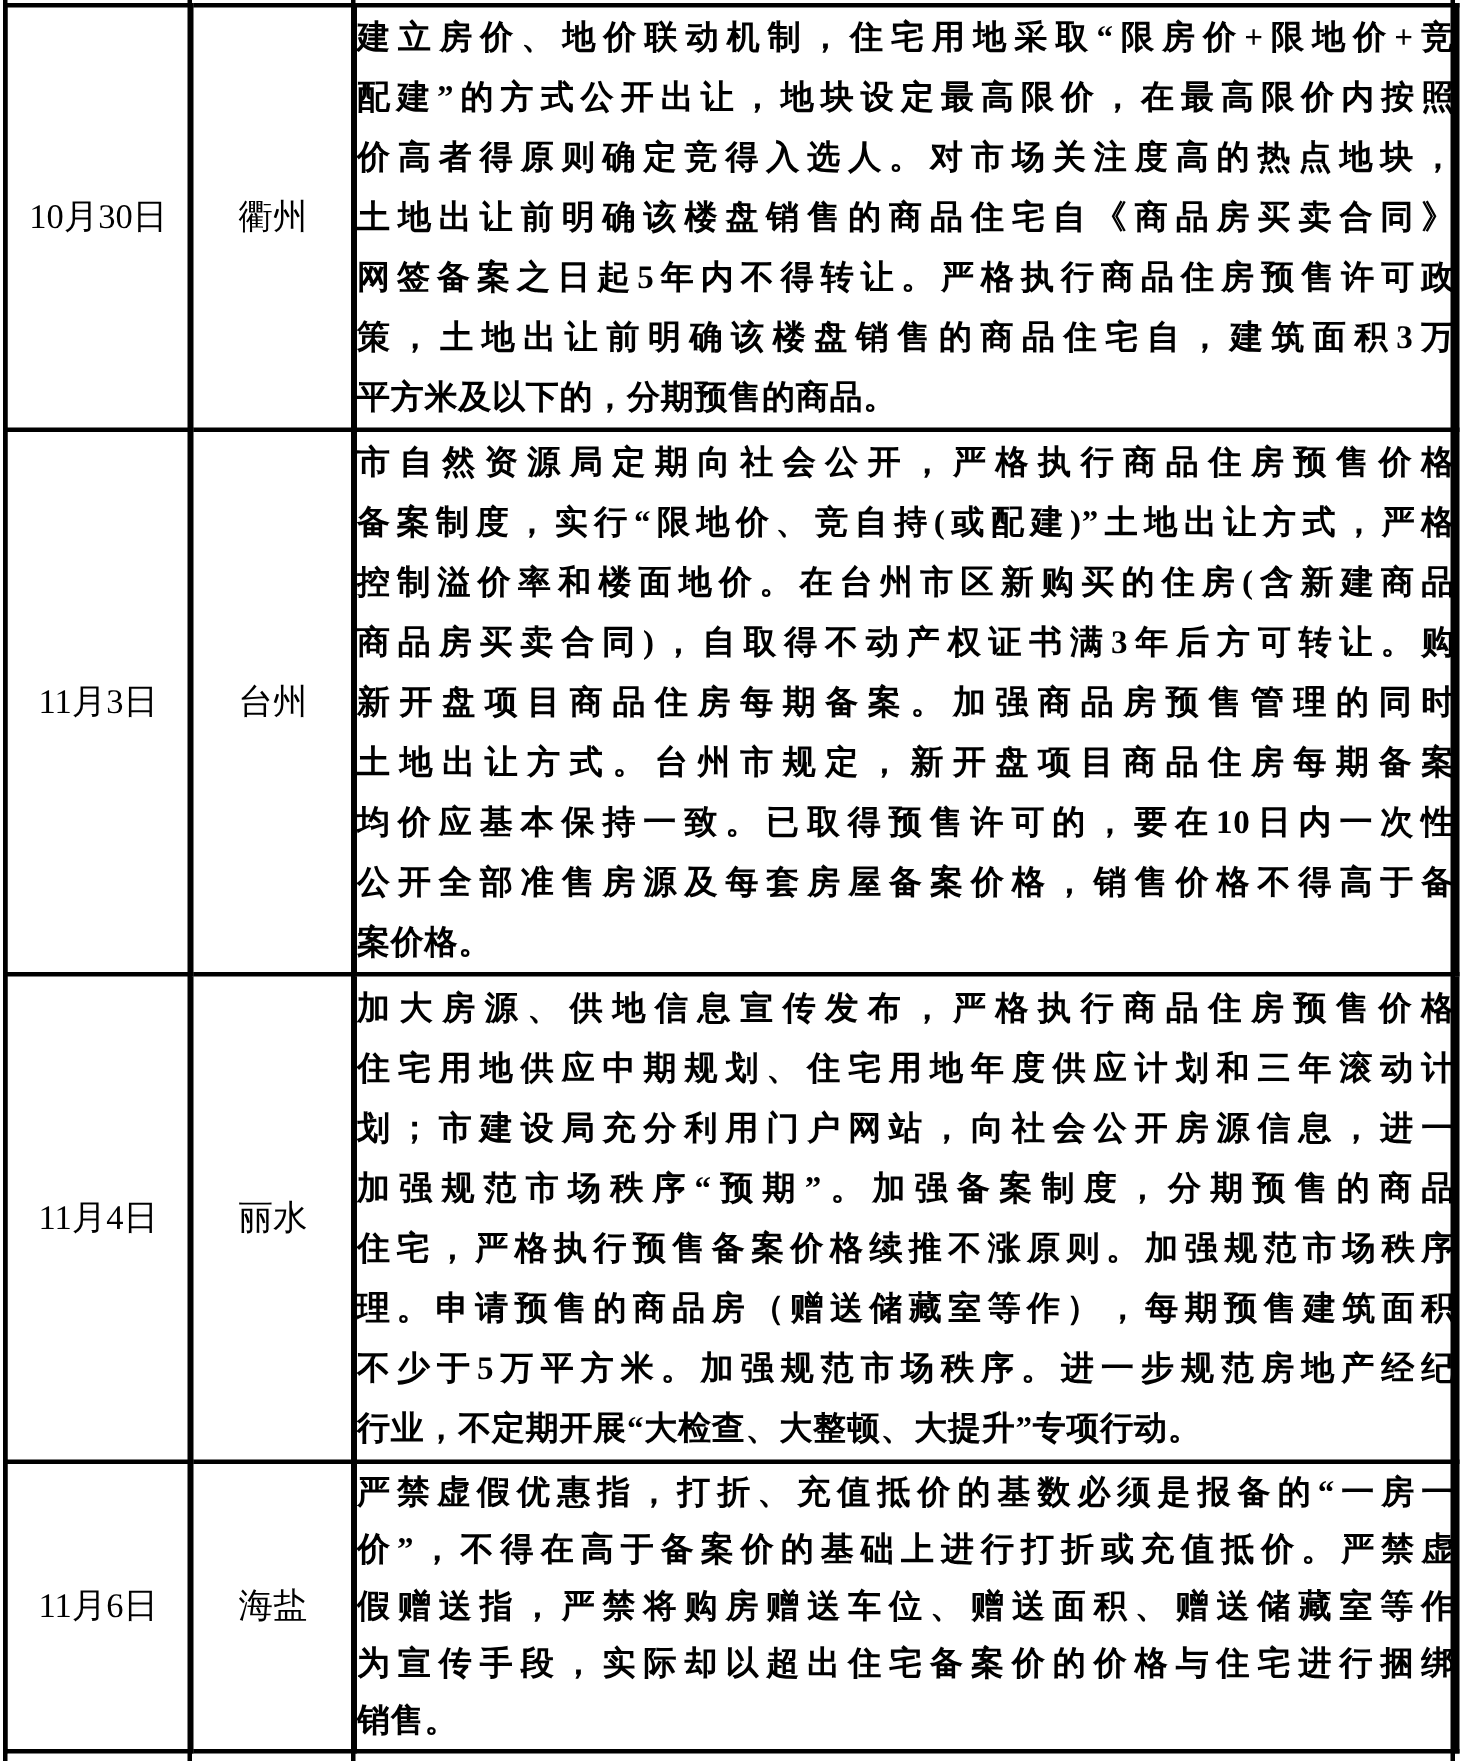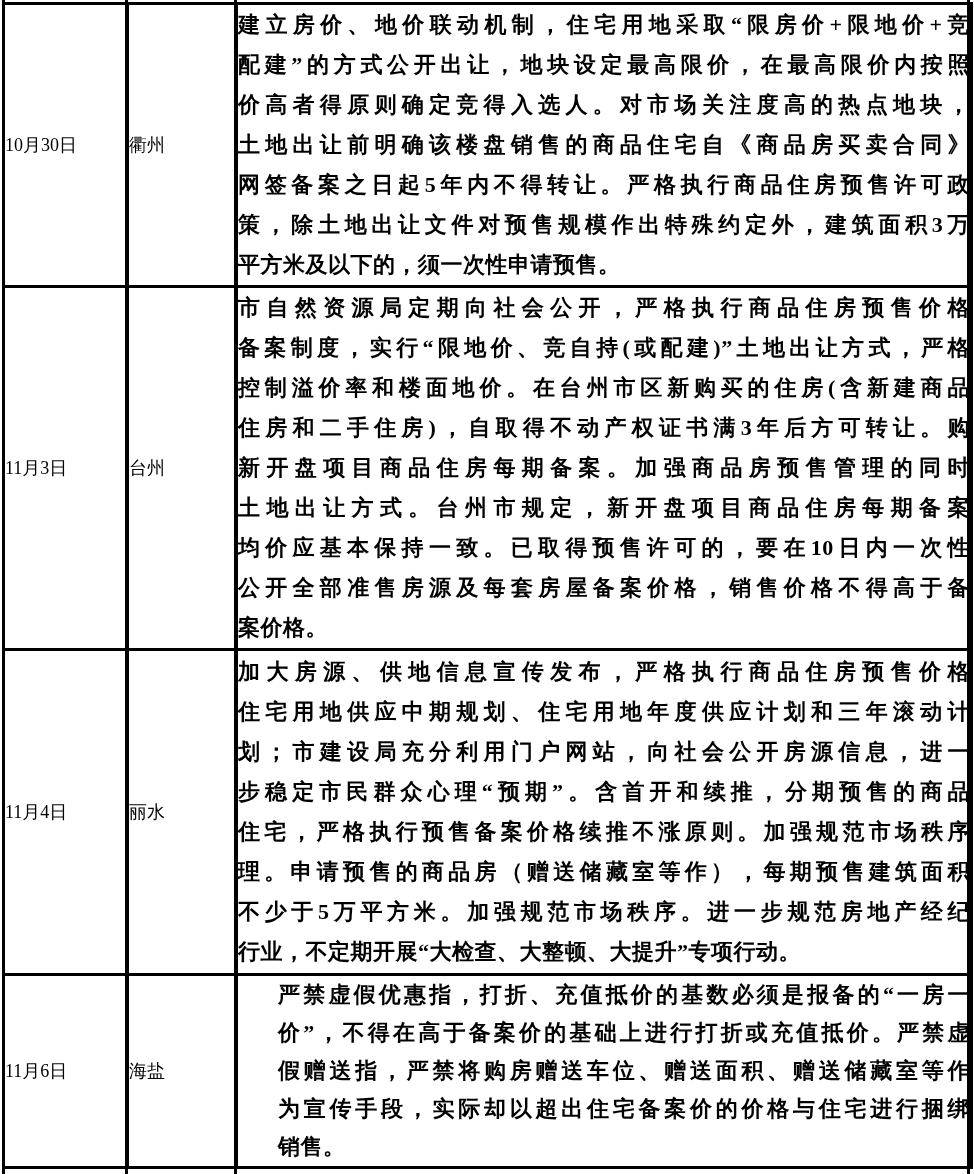--- a/index.html
+++ b/index.html
@@ -45,41 +45,40 @@
   col.c1 { width: 124px; }
   col.c2 { width: 109px; }
   col.c3 { width: 735px; }
 
   tr.r1 { height: 280px; }
   tr.r2 { height: 362px; }
   tr.r3 { height: 325px; }
   tr.r4 { height: 192px; }
 
   td.c-date, td.c-city {
-    text-align: left;
-    font-size: 18px;
+    text-align: center;
+    font-size: 23px;
     line-height: 28px;
   }
   td.c-policy {
     padding: 1px 5px 1px 4px;
   }
   .tline {
     font-size: 22px;
     line-height: 40px;
     text-align: justify;
     text-align-last: justify;
     letter-spacing: 0.5px;
     font-weight: bold;
   }
   .tline:last-child {
     text-align-last: left;
   }
   tr.r4 .tline {
     line-height: 38px;
-    padding-left: 40px;
   }
 </style>
 </head>
 <body>
 
 <div class="page">
   <div class="vline v1"></div>
   <div class="vline v2"></div>
   <div class="vline v3"></div>
   <div class="vline v4"></div>
@@ -93,47 +92,47 @@
     <tbody>
       <tr class="r1">
         <td class="c-date">10月30日</td>
         <td class="c-city">衢州</td>
         <td class="c-policy">
             <div class="tline">建立房价、地价联动机制，住宅用地采取“限房价+限地价+竞</div>
             <div class="tline">配建”的方式公开出让，地块设定最高限价，在最高限价内按照</div>
             <div class="tline">价高者得原则确定竞得入选人。对市场关注度高的热点地块，</div>
             <div class="tline">土地出让前明确该楼盘销售的商品住宅自《商品房买卖合同》</div>
             <div class="tline">网签备案之日起5年内不得转让。严格执行商品住房预售许可政</div>
-            <div class="tline">策，除土地出让文件对预售规模作出特殊约定外，建筑面积3万</div>
-            <div class="tline">平方米及以下的，须一次性申请预售。</div>
+            <div class="tline">策，土地出让前明确该楼盘销售的商品住宅自，建筑面积3万</div>
+            <div class="tline">平方米及以下的，分期预售的商品。</div>
           </td>
       </tr>
       <tr class="r2">
         <td class="c-date">11月3日</td>
         <td class="c-city">台州</td>
         <td class="c-policy">
             <div class="tline">市自然资源局定期向社会公开，严格执行商品住房预售价格</div>
             <div class="tline">备案制度，实行“限地价、竞自持(或配建)”土地出让方式，严格</div>
             <div class="tline">控制溢价率和楼面地价。在台州市区新购买的住房(含新建商品</div>
-            <div class="tline">住房和二手住房)，自取得不动产权证书满3年后方可转让。购</div>
+            <div class="tline">商品房买卖合同)，自取得不动产权证书满3年后方可转让。购</div>
             <div class="tline">新开盘项目商品住房每期备案。加强商品房预售管理的同时</div>
             <div class="tline">土地出让方式。台州市规定，新开盘项目商品住房每期备案</div>
             <div class="tline">均价应基本保持一致。已取得预售许可的，要在10日内一次性</div>
             <div class="tline">公开全部准售房源及每套房屋备案价格，销售价格不得高于备</div>
             <div class="tline">案价格。</div>
           </td>
       </tr>
       <tr class="r3">
         <td class="c-date">11月4日</td>
         <td class="c-city">丽水</td>
         <td class="c-policy">
             <div class="tline">加大房源、供地信息宣传发布，严格执行商品住房预售价格</div>
             <div class="tline">住宅用地供应中期规划、住宅用地年度供应计划和三年滚动计</div>
             <div class="tline">划；市建设局充分利用门户网站，向社会公开房源信息，进一</div>
-            <div class="tline">步稳定市民群众心理“预期”。含首开和续推，分期预售的商品</div>
+            <div class="tline">加强规范市场秩序“预期”。加强备案制度，分期预售的商品</div>
             <div class="tline">住宅，严格执行预售备案价格续推不涨原则。加强规范市场秩序</div>
             <div class="tline">理。申请预售的商品房（赠送储藏室等作），每期预售建筑面积</div>
             <div class="tline">不少于5万平方米。加强规范市场秩序。进一步规范房地产经纪</div>
             <div class="tline">行业，不定期开展“大检查、大整顿、大提升”专项行动。</div>
           </td>
       </tr>
       <tr class="r4">
         <td class="c-date">11月6日</td>
         <td class="c-city">海盐</td>
         <td class="c-policy">

